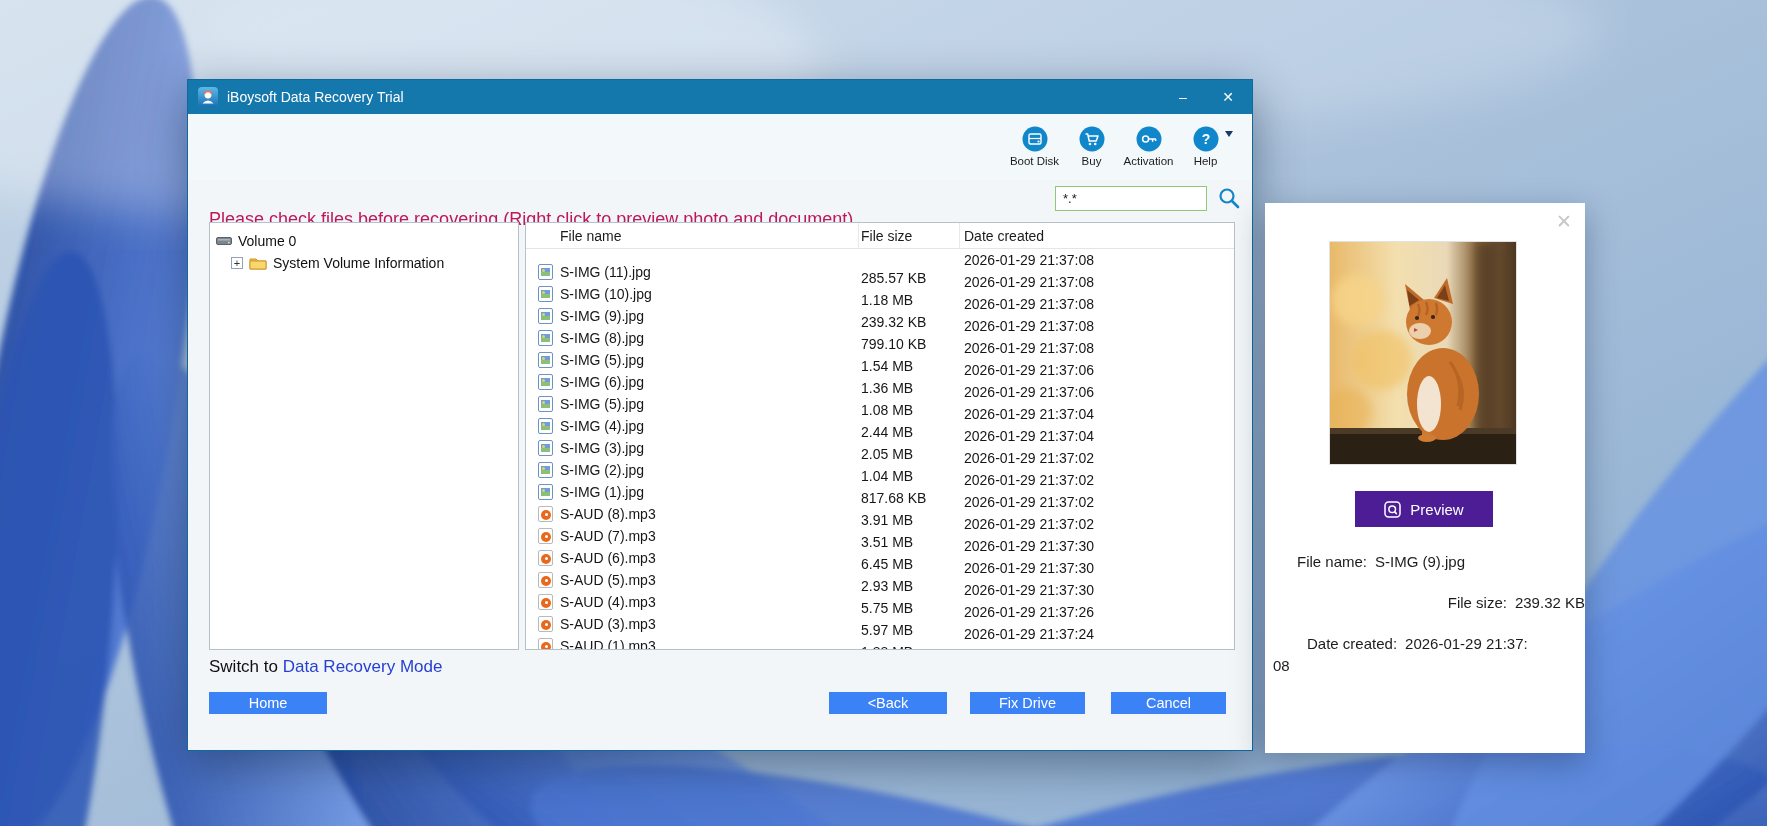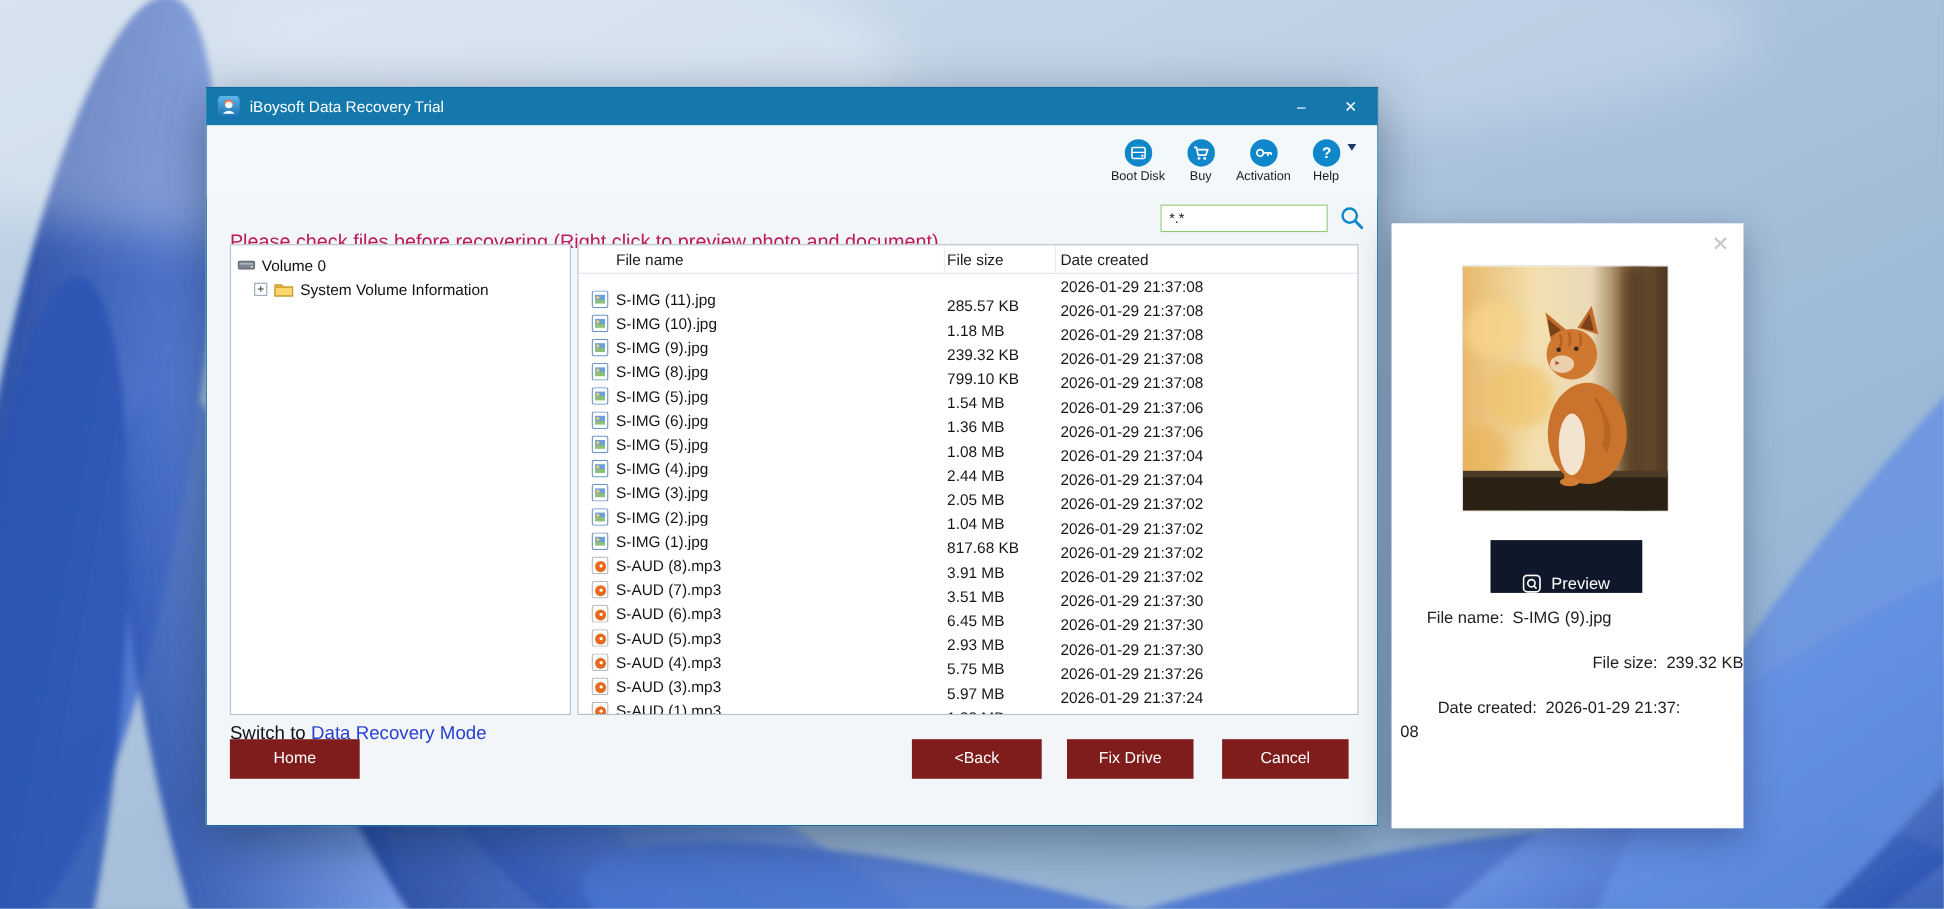--- a/index.html
+++ b/index.html
@@ -65,37 +65,37 @@
     border-radius:50%; background:#f2d24a; }
   .ficon.mp3 { border-color:#b9b9b9; }
   .ficon.mp3::before { content:""; position:absolute; left:2px; top:2.5px; width:10px; height:10px;
     border-radius:50%; background:#e8681c; }
   .ficon.mp3::after { content:""; position:absolute; left:5.5px; top:6px; width:3px; height:3px;
     border-radius:50%; background:#fff; }
 
   .switch-row { position:absolute; left:21px; top:577px; font-size:17px; color:#101010; }
   .switch-row a { color:#2740d0; text-decoration:none; cursor:pointer; }
 
-  .btn { position:absolute; top:592px; height:36px; background:#7f1d1d; color:#fff;
+  .btn { position:absolute; top:612px; height:22px; background:#3b82f6; color:#fff;
     font-size:14.5px; display:flex; align-items:center; justify-content:center;
     border:none; cursor:pointer; font-family:"Liberation Sans", sans-serif; }
   .btn-home   { left:21px;  width:118px; }
   .btn-back   { left:641px; width:118px; }
   .btn-fix    { left:782px; width:115px; }
   .btn-cancel { left:923px; width:115px; }
 
   
   .preview-panel { position:absolute; left:1265px; top:203px; width:320px; height:550px;
     background:#fff; box-shadow:0 10px 30px rgba(15,35,70,.35); }
   .pv-close { position:absolute; right:13px; top:7px; font-size:19px; color:#c6c6c6; cursor:pointer; }
   .pv-photo { position:absolute; left:64px; top:38px; width:188px; height:224px;
     border:1px solid #e2e2e2; overflow:hidden; }
   .pv-photo svg { display:block; }
-  .pv-btn { position:absolute; left:90px; top:288px; width:138px; height:48px; background:#0f172a;
-    color:#fff; font-size:15px; display:flex; align-items:flex-end; justify-content:center; gap:9px;
+  .pv-btn { position:absolute; left:90px; top:288px; width:138px; height:36px; background:#4c1d95;
+    color:#fff; font-size:15px; display:flex; align-items:center; justify-content:center; gap:9px;
     border:none; cursor:pointer; font-family:"Liberation Sans", sans-serif; }
   .pv-meta { position:absolute; left:0; top:348px; width:100%; font-size:15px; color:#1d1d1d; line-height:22px; }
   .pv-line { margin-bottom:19px; }
   .pv-line .lbl { margin-right:8px; }
   .pv-line1 { padding-left:32px; }
   .pv-line2 { padding-left:34px;text-align:right; }
   .pv-line3 { padding-left:8px; text-indent:34px; width:266px; word-break:break-all; }
 </style>
 </head>
 <body>

